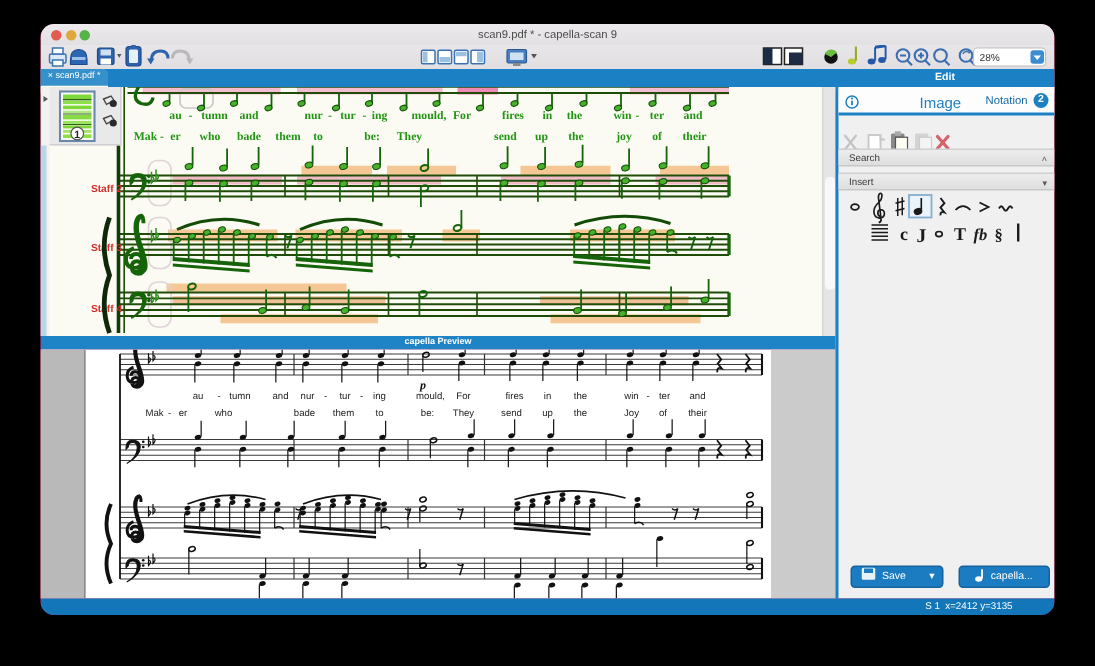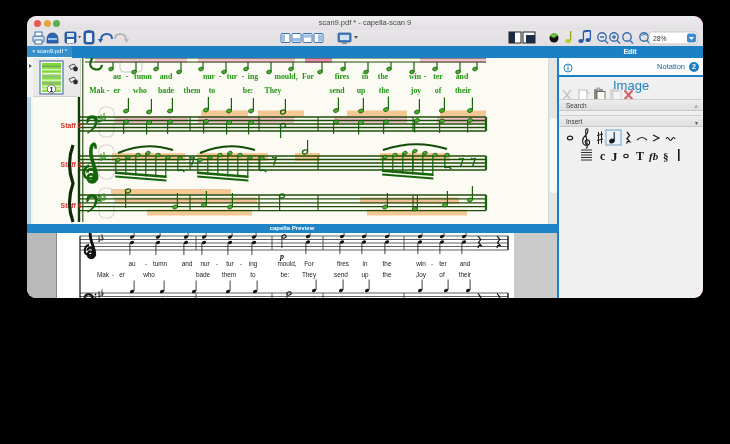--- a/index.html
+++ b/index.html
@@ -1,37 +1,37 @@
 <!DOCTYPE html>
 <html><head>
 <meta charset="utf-8">
 <style>
 * { margin:0; padding:0; box-sizing:border-box; }
 html,body { width:730px; height:444px; background:#000; font-family:"Liberation Sans",sans-serif; overflow:hidden; }
-#win { position:absolute; left:27px; top:16px; width:676px; height:282px; border-radius:9px; overflow:hidden; background:#be185d; }
+#win { position:absolute; left:27px; top:16px; width:676px; height:394px; border-radius:9px; overflow:hidden; background:#be185d; }
 #titlebar { position:absolute; left:0; top:0; width:676px; height:14px; background:linear-gradient(#eceaec,#e2e0e2); }
 .tl { position:absolute; top:3.5px; width:7px; height:7px; border-radius:50%; }
 #title { position:absolute; top:2px; left:0; width:676px; text-align:center; font-size:7.5px; color:#4a4a4a; }
 #toolbar { position:absolute; left:0; top:14px; width:676px; height:32px; background:linear-gradient(#e8e6e8 0%,#e0dee0 55%,#d9dde2 80%,#d5dde6 100%); }
 #bluebar { position:absolute; left:0; top:30px; width:676px; height:12px; background:#1b80c4; }
 #tab { position:absolute; left:0; top:0; width:45px; height:12px; background:#3590cc; border-bottom:1.5px solid #fff; color:#fff; font-size:6px; line-height:10px; text-align:center; border-top-right-radius:3px; }
 #edittxt { position:absolute; left:530px; top:0; width:146px; text-align:center; color:#fff; font-size:7px; line-height:12px; font-weight:bold; }
 #scanview { position:absolute; left:0; top:42px; width:530px; height:166px; background:#fbfaf3; overflow:hidden; }
 #leftstrip { position:absolute; left:0; top:0; width:6px; height:166px; background:#f2f2f2; }
 #lscroll { position:absolute; left:0; top:39px; width:4px; height:127px; background:#b9d5ea; }
 #thumbpanel { position:absolute; left:6px; top:0; width:48px; height:39px; background:#e9e9e9; border-right:1px solid #d0d0d0; border-bottom:1px solid #d0d0d0; }
 #scanscroll { position:absolute; left:521px; top:0; width:9px; height:166px; background:#e5e5e5; border-left:1px solid #d8d8d8; }
 #scanthumb { position:absolute; left:1px; top:60px; width:7px; height:75px; background:#f8f8f8; border-radius:3px; }
 #prevbar { position:absolute; left:0; top:208px; width:530px; height:9px; background:#1e84c6; color:#fff; font-size:6px; font-weight:bold; text-align:center; line-height:9px; }
 #preview { position:absolute; left:0; top:217px; width:530px; height:166px; background:#fff; overflow:hidden; }
 #pmargl { position:absolute; left:0; top:0; width:30px; height:166px; background:#b9b9b9; border-right:1px solid #8a8a8a;}
 #pmargr { position:absolute; left:487px; top:0; width:43px; height:166px; background:#cbcbcb; }
 #rightpanel { position:absolute; left:530px; top:42px; width:146px; height:341px; background:#f1f0f0; border-left:2px solid #1b80c4; }
 #tabsrow { position:absolute; left:0; top:0; width:144px; height:19px; background:#fdfdfd; border-bottom:2px solid #1b80c4; }
-#imagelbl { position:absolute; left:17px; top:20px; font-size:13px; color:#2080c0;padding-left:37px; }
+#imagelbl { position:absolute; left:17px; top:6px; font-size:10px; color:#2080c0;padding-left:37px; }
 #notationlbl { position:absolute; right:18px; top:4px; font-size:7.5px; font-weight:normal; color:#1467a8; }
 #badge2 { position:absolute; right:4px; top:4px; width:10px; height:10px; border-radius:50%; background:#1b80c4; color:#fff; font-size:7px; font-weight:bold; text-align:center; line-height:10px; }
 .hdr { position:absolute; left:0; width:144px; height:12px; background:linear-gradient(#ededed,#dedede); border-top:1px solid #cfcfcf; border-bottom:1px solid #c8c8c8; font-size:6.5px; color:#3a3a3a; line-height:11px; padding-left:7px; }
 .hdrarr { position:absolute; right:5px; top:2px; font-size:6px; color:#555; }
 #savebtn { position:absolute; left:8px; top:319px; width:62px; height:15px; background:#1b7cc2; border:1px solid #15639c; border-radius:3px; color:#fff; font-size:7px; line-height:13px; }
 #capbtn { position:absolute; left:80px; top:319px; width:61px; height:15px; background:#1b7cc2; border:1px solid #15639c; border-radius:3px; color:#fff; font-size:7px; line-height:13px; text-align:center; }
 #statusbar { position:absolute; left:0; top:383px; width:676px; height:11px; background:#1376b8; color:#fff; font-size:6.5px; line-height:11px; }
 #statustxt { position:absolute; right:28px; top:0; }
 </style>
 </head>

